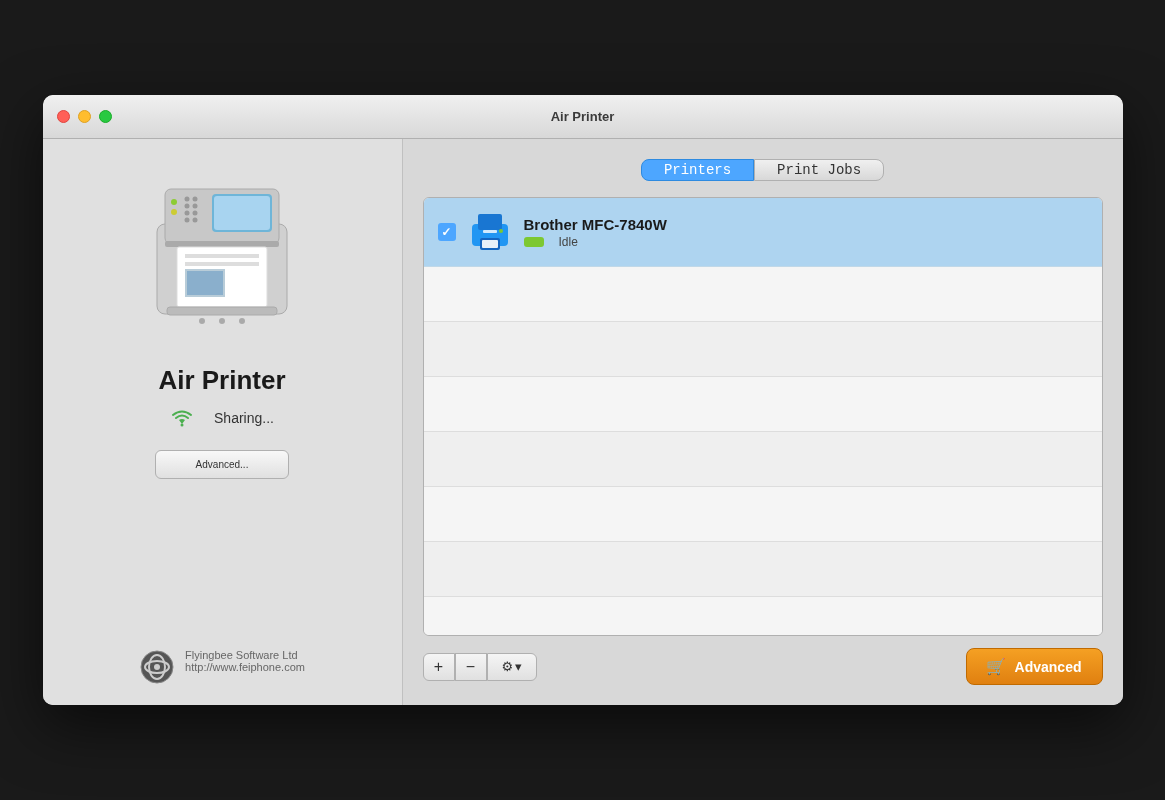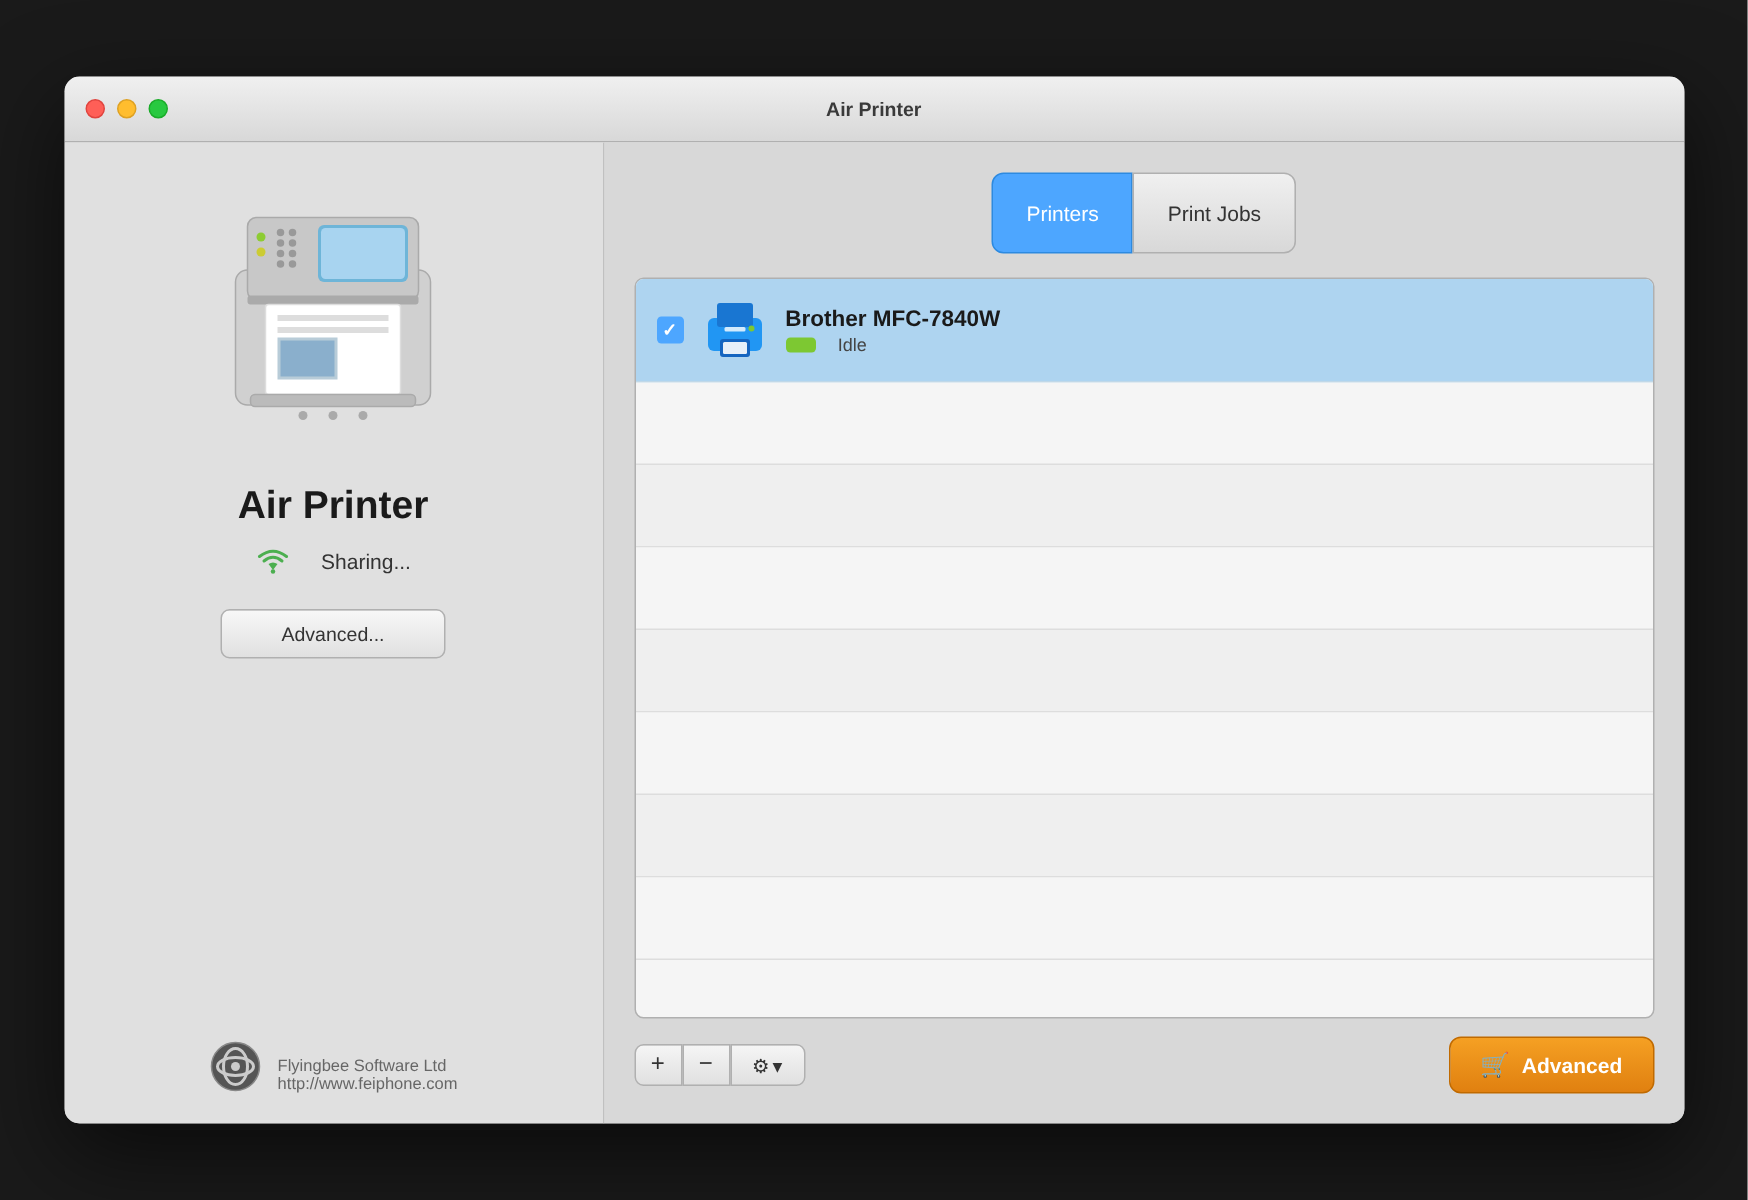--- a/index.html
+++ b/index.html
@@ -8,21 +8,21 @@
       background: #1a1a1a;
       display: flex;
       justify-content: center;
       align-items: center;
       min-height: 100vh;
       font-family: -apple-system, BlinkMacSystemFont, 'Helvetica Neue', Helvetica, Arial, sans-serif;
     }
 
     .window {
       width: 1080px;
-      height: 698px;
+      height: 610px;
       background: #e8e8e8;
       border-radius: 10px;
       box-shadow: 0 20px 60px rgba(0,0,0,0.6);
       overflow: hidden;
       display: flex;
       flex-direction: column;
     }
 
     .titlebar {
       background: linear-gradient(to bottom, #f0f0f0, #d8d8d8);
@@ -143,29 +143,29 @@
       top: 1px;
       box-shadow: 0 1px 4px rgba(0,0,0,0.4);
       border: 1px solid #ccc;
     }
 
     .advanced-btn {
       background: linear-gradient(to bottom, #f8f8f8, #e0e0e0);
       border: 1px solid #b0b0b0;
       border-radius: 6px;
       padding: 8px 40px;
-      font-size: 13px;
+      font-size: 10px;
       color: #333;
       cursor: pointer;
       margin-bottom: auto;
     }
 
     .company-info {
       display: flex;
-      align-items: flex-end;
+      align-items: flex-start;
       gap: 10px;
       margin-top: 30px;
     }
 
     .company-logo {
       width: 36px;
       height: 36px;
     }
 
     .company-text {
@@ -193,27 +193,28 @@
     }
 
     .tabs-row {
       display: flex;
       justify-content: center;
       margin-bottom: 16px;
       gap: 0;
     }
 
     .tab {
-      padding: 18px 22px;
+      padding: 2px 22px;
       font-size: 14px;
       font-weight: 500;
       cursor: pointer;
       border: 1px solid #b0b0b0;
       background: linear-gradient(to bottom, #f0f0f0, #d8d8d8);
       color: #333;
+      font-family: Liberation Mono, monospace;
     }
 
     .tab:first-child {
       border-radius: 8px 0 0 8px;
     }
 
     .tab:last-child {
       border-radius: 0 8px 8px 0;
     }
 

